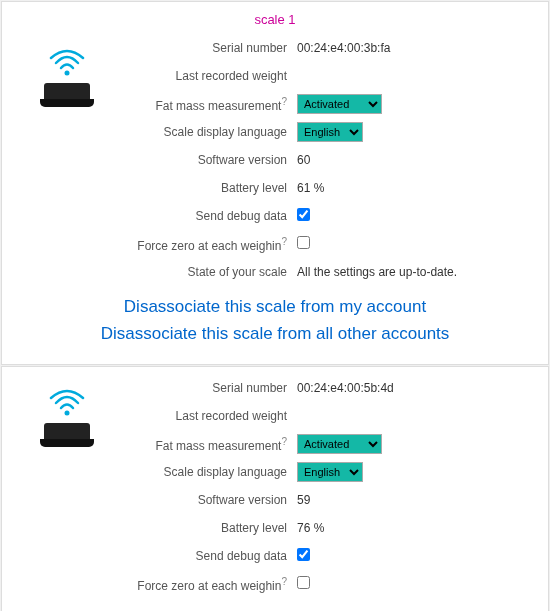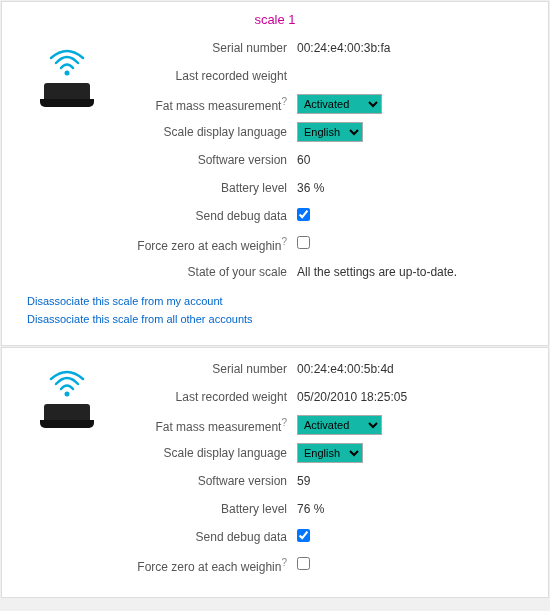--- a/index.html
+++ b/index.html
@@ -64,23 +64,23 @@
       padding: 1px 2px;
       border: 1px solid #aaa;
       background: #14b8a6;
       cursor: pointer;
       height: 20px;
     }
     input[type="checkbox"] {
       cursor: pointer;
     }
     .links-area {
-      text-align: left;
+      text-align: center;
       padding: 4px 0 2px;
-      font-size: 11px;
+      font-size: 17px;
     }
     .links-area a {
       color: #0066cc;
       text-decoration: none;
       display: block;
       line-height: 1.6;
     }
     .device-wrapper {
       display: flex;
       flex-direction: column;
@@ -141,21 +141,21 @@
             <option>German</option>
           </select>
         </div>
       </div>
       <div class="field-row">
         <div class="field-label">Software version</div>
         <div class="field-value">60</div>
       </div>
       <div class="field-row">
         <div class="field-label">Battery level</div>
-        <div class="field-value">36 %</div>
+        <div class="field-value">61 %</div>
       </div>
       <div class="field-row">
         <div class="field-label">Send debug data</div>
         <div class="field-value">
           <input type="checkbox" checked="" style="">
         </div>
       </div>
       <div class="field-row">
         <div class="field-label">
           <span>Force zero at each weighin</span><sup class="question">?</sup>
@@ -192,21 +192,20 @@
         <div style="width:54px;height:8px;background:#111;border-radius:0 0 5px 5px;"></div>
       </div>
     </div>
     <div class="scale-fields">
       <div class="field-row">
         <div class="field-label">Serial number</div>
         <div class="field-value">00:24:e4:00:5b:4d</div>
       </div>
       <div class="field-row">
         <div class="field-label">Last recorded weight</div>
-        <div class="field-value">05/20/2010 18:25:05</div>
       </div>
       <div class="field-row">
         <div class="field-label">
           <span>Fat mass measurement</span><sup class="question">?</sup>
         </div>
         <div class="field-value">
           <select>
             <option>Activated</option>
             <option>Deactivated</option>
           </select>

